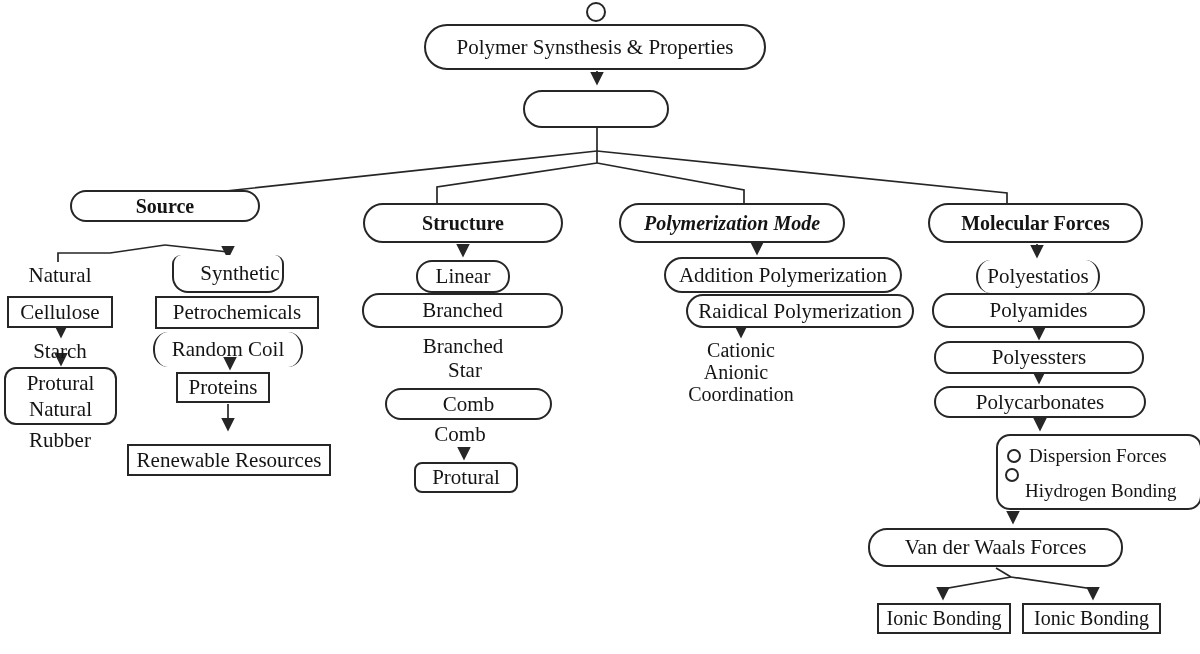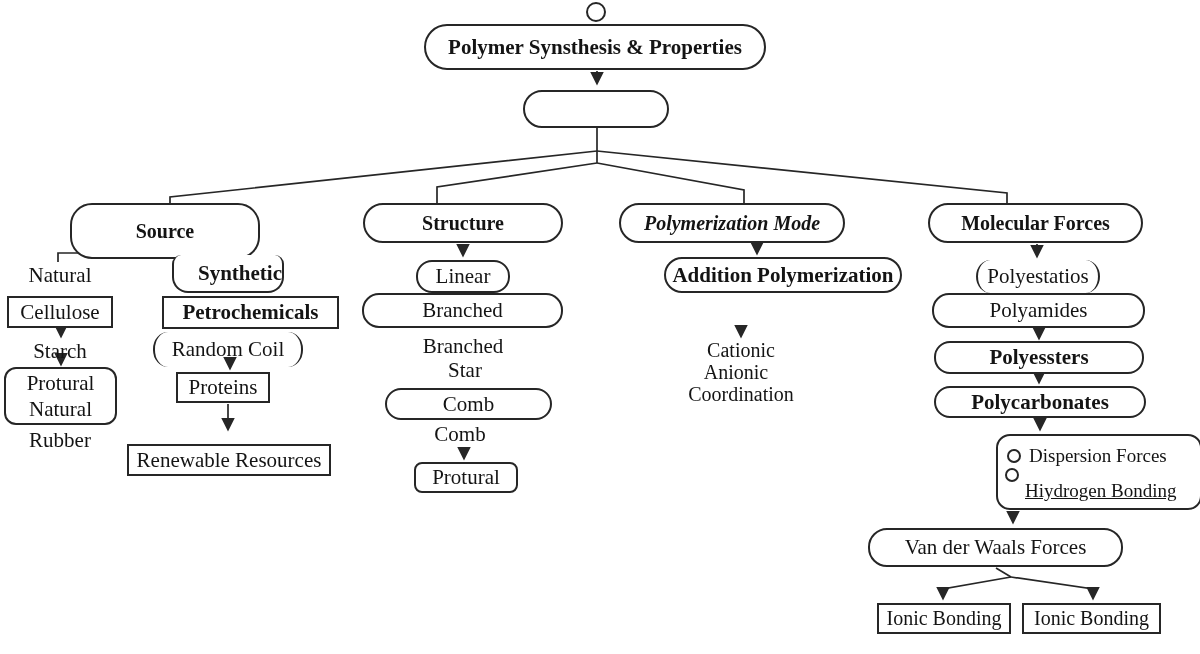--- a/index.html
+++ b/index.html
@@ -13,21 +13,21 @@
   .node{
     position:absolute; display:flex; align-items:center; justify-content:center;
     text-align:center; font-size:21px; line-height:1.05; background:#ffffff;
     box-sizing:border-box; white-space:nowrap;
   }
   .pill  { border:2.4px solid var(--ink); border-radius:22px; }
   .rect  { border:2.2px solid var(--ink); border-radius:0; }
   .rbox  { border:2.4px solid var(--ink); border-radius:12px; }
   .plain { border:none; background:transparent; }
   .hdr   { font-weight:bold; font-size:20px; }
-  .bold  { font-weight:bold; }
+  .bold  { font-weight:normal; }
   .opentop{ border:2.4px solid var(--ink); border-top:none; border-radius:9px 9px 16px 16px;padding-left:24px; }
   .brk{ border:none; background:transparent; }
   .brk::before,.brk::after{ content:""; position:absolute; top:0; bottom:0; width:16px; }
   .brk::before{ left:0;  border-left:2.4px solid var(--ink);  border-top-left-radius:15px 17px;  border-bottom-left-radius:15px 17px; }
   .brk::after { right:0; border-right:2.4px solid var(--ink); border-top-right-radius:15px 17px; border-bottom-right-radius:15px 17px; }
   .topcircle{ position:absolute; left:586px; top:2px; width:20px; height:20px;
     border:2.4px solid var(--ink); border-radius:50%; background:#fff; box-sizing:border-box; }
   .stack{ display:flex; flex-direction:column; line-height:1.25; }
   .bullet{ position:absolute; width:14px; height:14px; border:2px solid var(--ink);
     border-radius:50%; background:#fff; box-sizing:border-box; }
@@ -71,40 +71,40 @@
       <polyline points="1011,577 1093,589 1093,598" marker-end="url(#arw)"></polyline>
     </g>
   </svg>
 
   <div class="topcircle"></div>
 
   <div class="node pill bold" style="left:424px;top:24px;width:342px;height:46px;border-radius:24px;font-size:21px;">Polymer Synsthesis &amp; Properties</div>
 
   <div class="node pill" style="left:523px;top:90px;width:146px;height:38px;border-radius:19px;"></div>
 
-  <div class="node pill hdr" style="left:70px;top:203px;width:190px;height:56px;">Source</div>
+  <div class="node pill hdr" style="left:70px;top:190px;width:190px;height:32px;">Source</div>
 
   <div class="node plain" style="left:18px;top:262px;width:84px;height:26px;">Natural</div>
 
   <div class="node rect" style="left:7px;top:296px;width:106px;height:32px;">Cellulose</div>
 
   <div class="node plain" style="left:22px;top:339px;width:76px;height:24px;">Starch</div>
 
   <div class="node rbox" style="left:4px;top:367px;width:113px;height:58px;">
     <span class="stack">
       <span>Protural</span>
       <span>Natural</span>
     </span>
   </div>
 
   <div class="node plain" style="left:22px;top:427px;width:76px;height:26px;">Rubber</div>
 
   <div class="node opentop bold" style="left:172px;top:255px;width:112px;height:38px;">Synthetic</div>
 
-  <div class="node rect bold" style="left:162px;top:296px;width:177px;height:33px;">Petrochemicals</div>
+  <div class="node rect bold" style="left:155px;top:296px;width:164px;height:33px;">Petrochemicals</div>
 
   <div class="node brk" style="left:153px;top:332px;width:150px;height:35px;">Random Coil</div>
 
   <div class="node rect" style="left:176px;top:372px;width:94px;height:31px;">Proteins</div>
 
   <div class="node rect" style="left:127px;top:444px;width:204px;height:32px;">Renewable Resources</div>
 
   <div class="node pill hdr" style="left:363px;top:203px;width:200px;height:40px;">Structure</div>
 
   <div class="node pill" style="left:416px;top:260px;width:94px;height:33px;border-radius:16px;">Linear</div>
@@ -118,20 +118,21 @@
   <div class="node pill" style="left:385px;top:388px;width:167px;height:32px;border-radius:16px;">Comb</div>
 
   <div class="node plain" style="left:428px;top:422px;width:64px;height:24px;">Comb</div>
 
   <div class="node rbox" style="left:414px;top:462px;width:104px;height:31px;border-radius:8px;">Protural</div>
 
   <div class="node pill hdr" style="left:619px;top:203px;width:226px;height:40px;font-style:italic;">Polymerization Mode</div>
 
   <div class="node pill bold" style="left:664px;top:257px;width:238px;height:36px;border-radius:18px;">Addition Polymerization</div>
 
+  <div class="node pill" style="left:686px;top:294px;width:228px;height:34px;border-radius:17px;">Raidical Polymerization</div>
 
   <div class="node plain" style="left:695px;top:339px;width:92px;height:22px;font-size:20px;">Cationic</div>
 
   <div class="node plain" style="left:692px;top:361px;width:88px;height:22px;font-size:20px;">Anionic</div>
 
   <div class="node plain" style="left:683px;top:383px;width:116px;height:23px;font-size:20px;">Coordination</div>
 
   <div class="node pill hdr" style="left:928px;top:203px;width:215px;height:40px;">Molecular Forces</div>
 
   <div class="node brk" style="left:976px;top:260px;width:124px;height:33px;">Polyestatios</div>
@@ -139,21 +140,21 @@
   <div class="node pill" style="left:932px;top:293px;width:213px;height:35px;border-radius:17px;">Polyamides</div>
 
   <div class="node pill bold" style="left:934px;top:386px;width:212px;height:32px;border-radius:16px;">Polycarbonates</div>
 
   <div class="node pill bold" style="left:934px;top:341px;width:210px;height:33px;border-radius:16px;">Polyessters</div>
 
   <div class="node rbox" style="left:996px;top:434px;width:206px;height:76px;border-radius:14px;">
     <span class="bullet" style="left:9px;top:13px;"></span>
     <span class="dispersion-label" style="left:31px;top:10px;">Dispersion Forces</span>
     <span class="bullet" style="left:7px;top:32px;"></span>
-    <span class="dispersion-label" style="left:27px;top:45px;text-decoration:underline;">Hiydrogen Bonding</span>
+    <span class="dispersion-label" style="left:27px;top:45px;">Hiydrogen Bonding</span>
   </div>
 
   <div class="node pill" style="left:868px;top:528px;width:255px;height:39px;border-radius:19px;text-align:right;">Van der Waals Forces</div>
 
   <div class="node rect" style="left:877px;top:603px;width:134px;height:31px;font-size:20px;">Ionic Bonding</div>
 
   <div class="node rect" style="left:1022px;top:603px;width:139px;height:31px;font-size:20px;">Ionic Bonding</div>
 
 </div>
 

